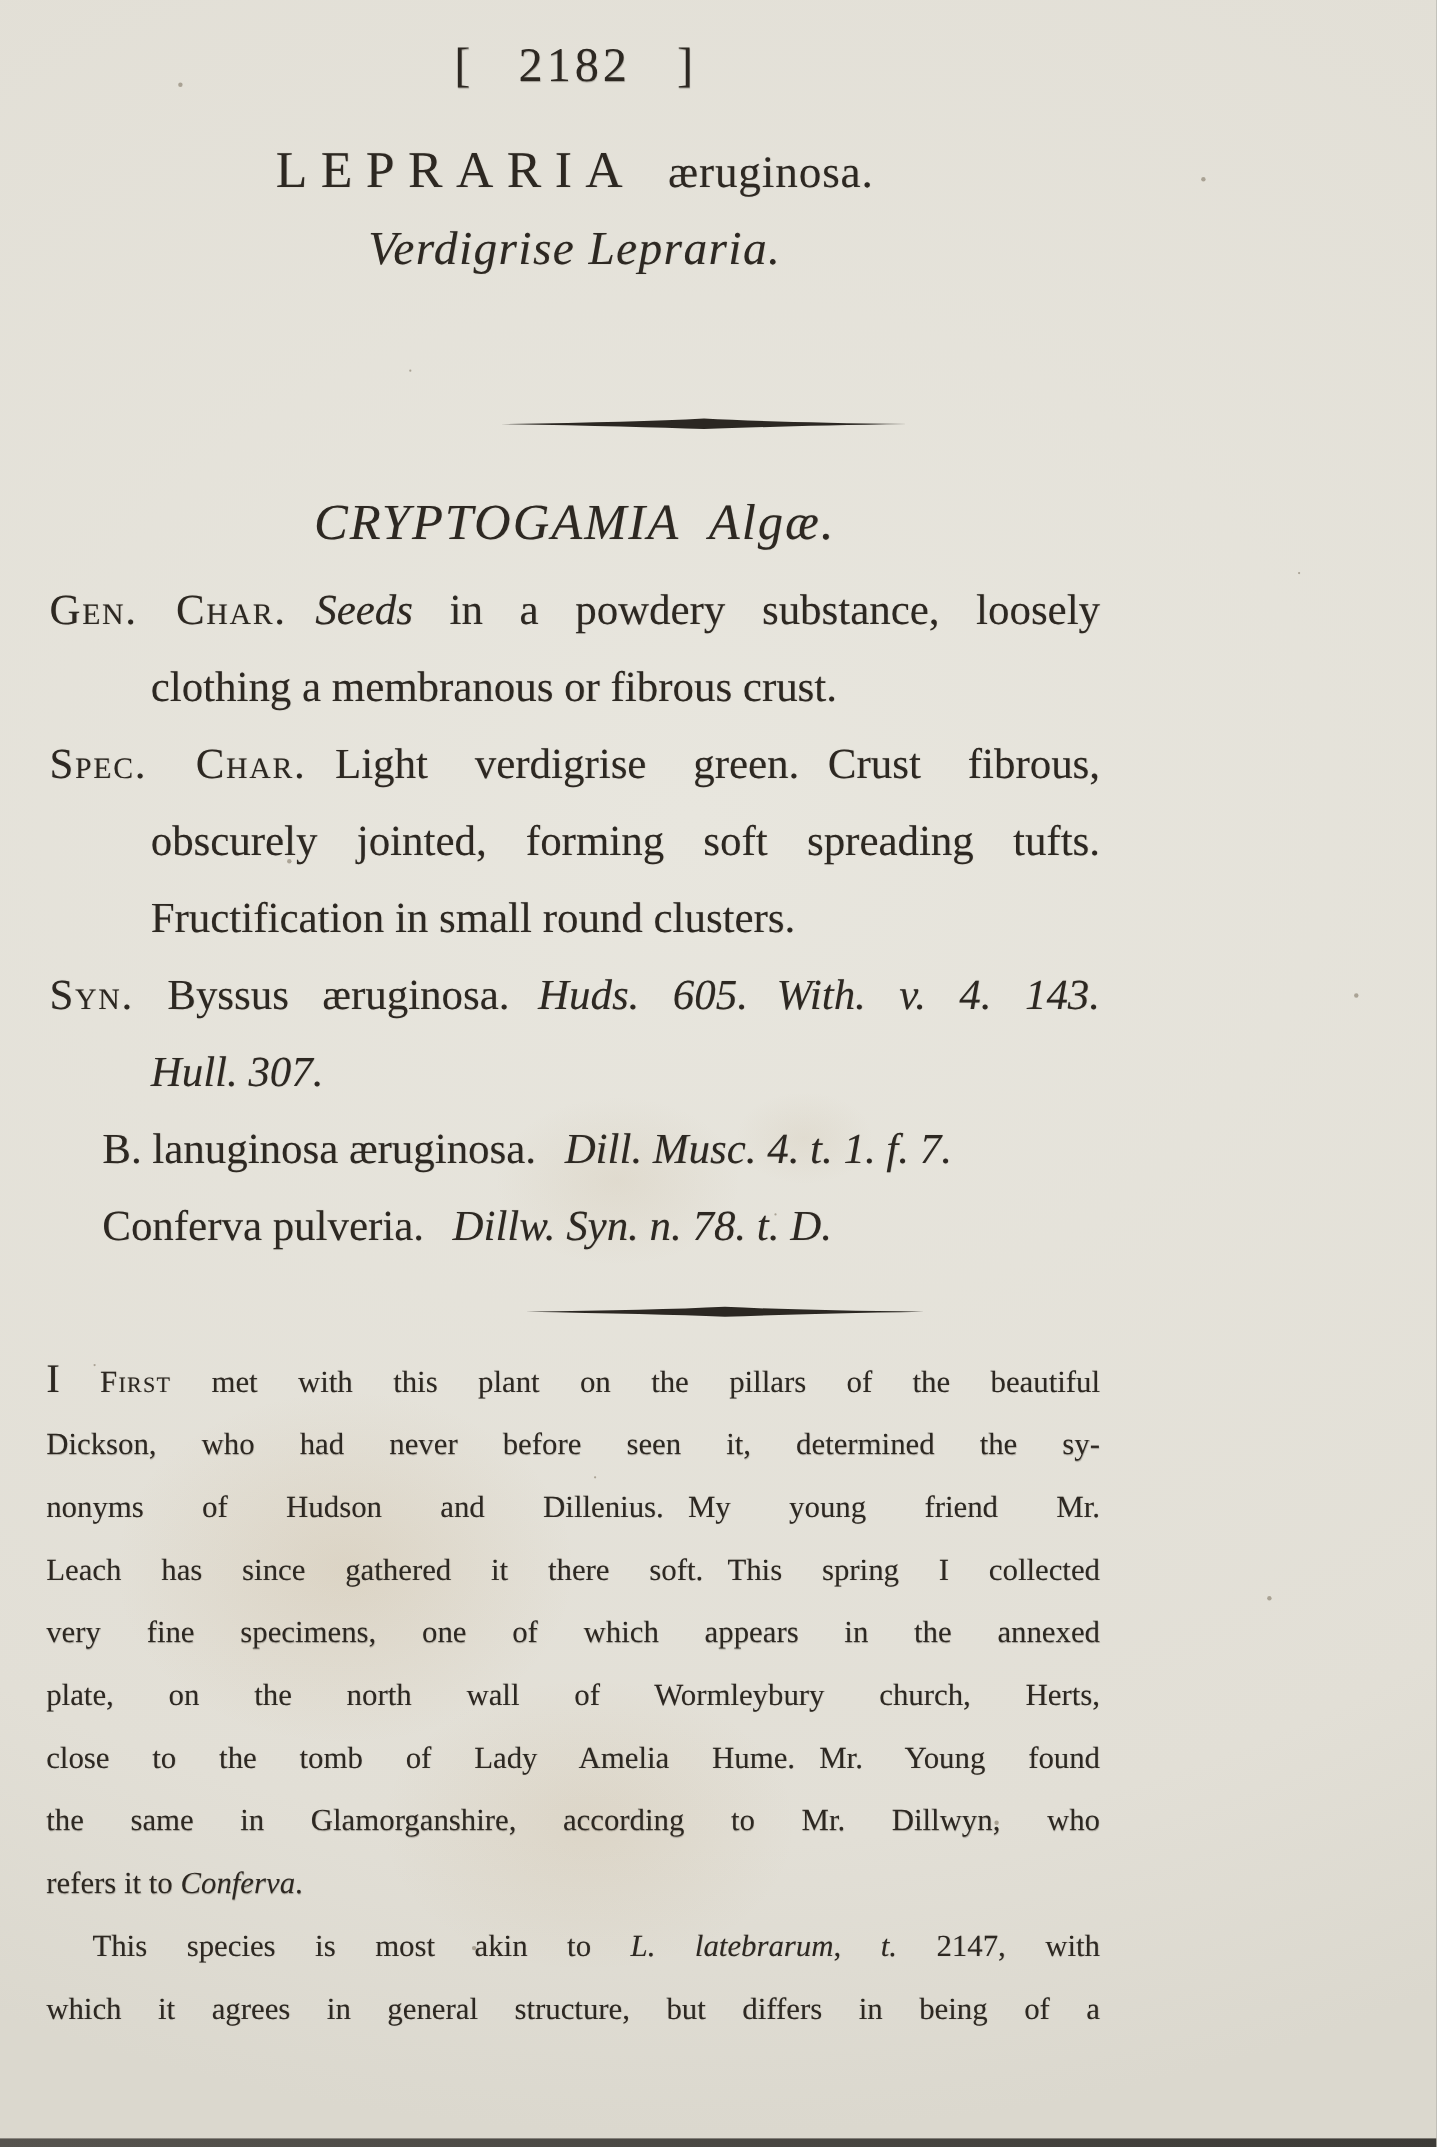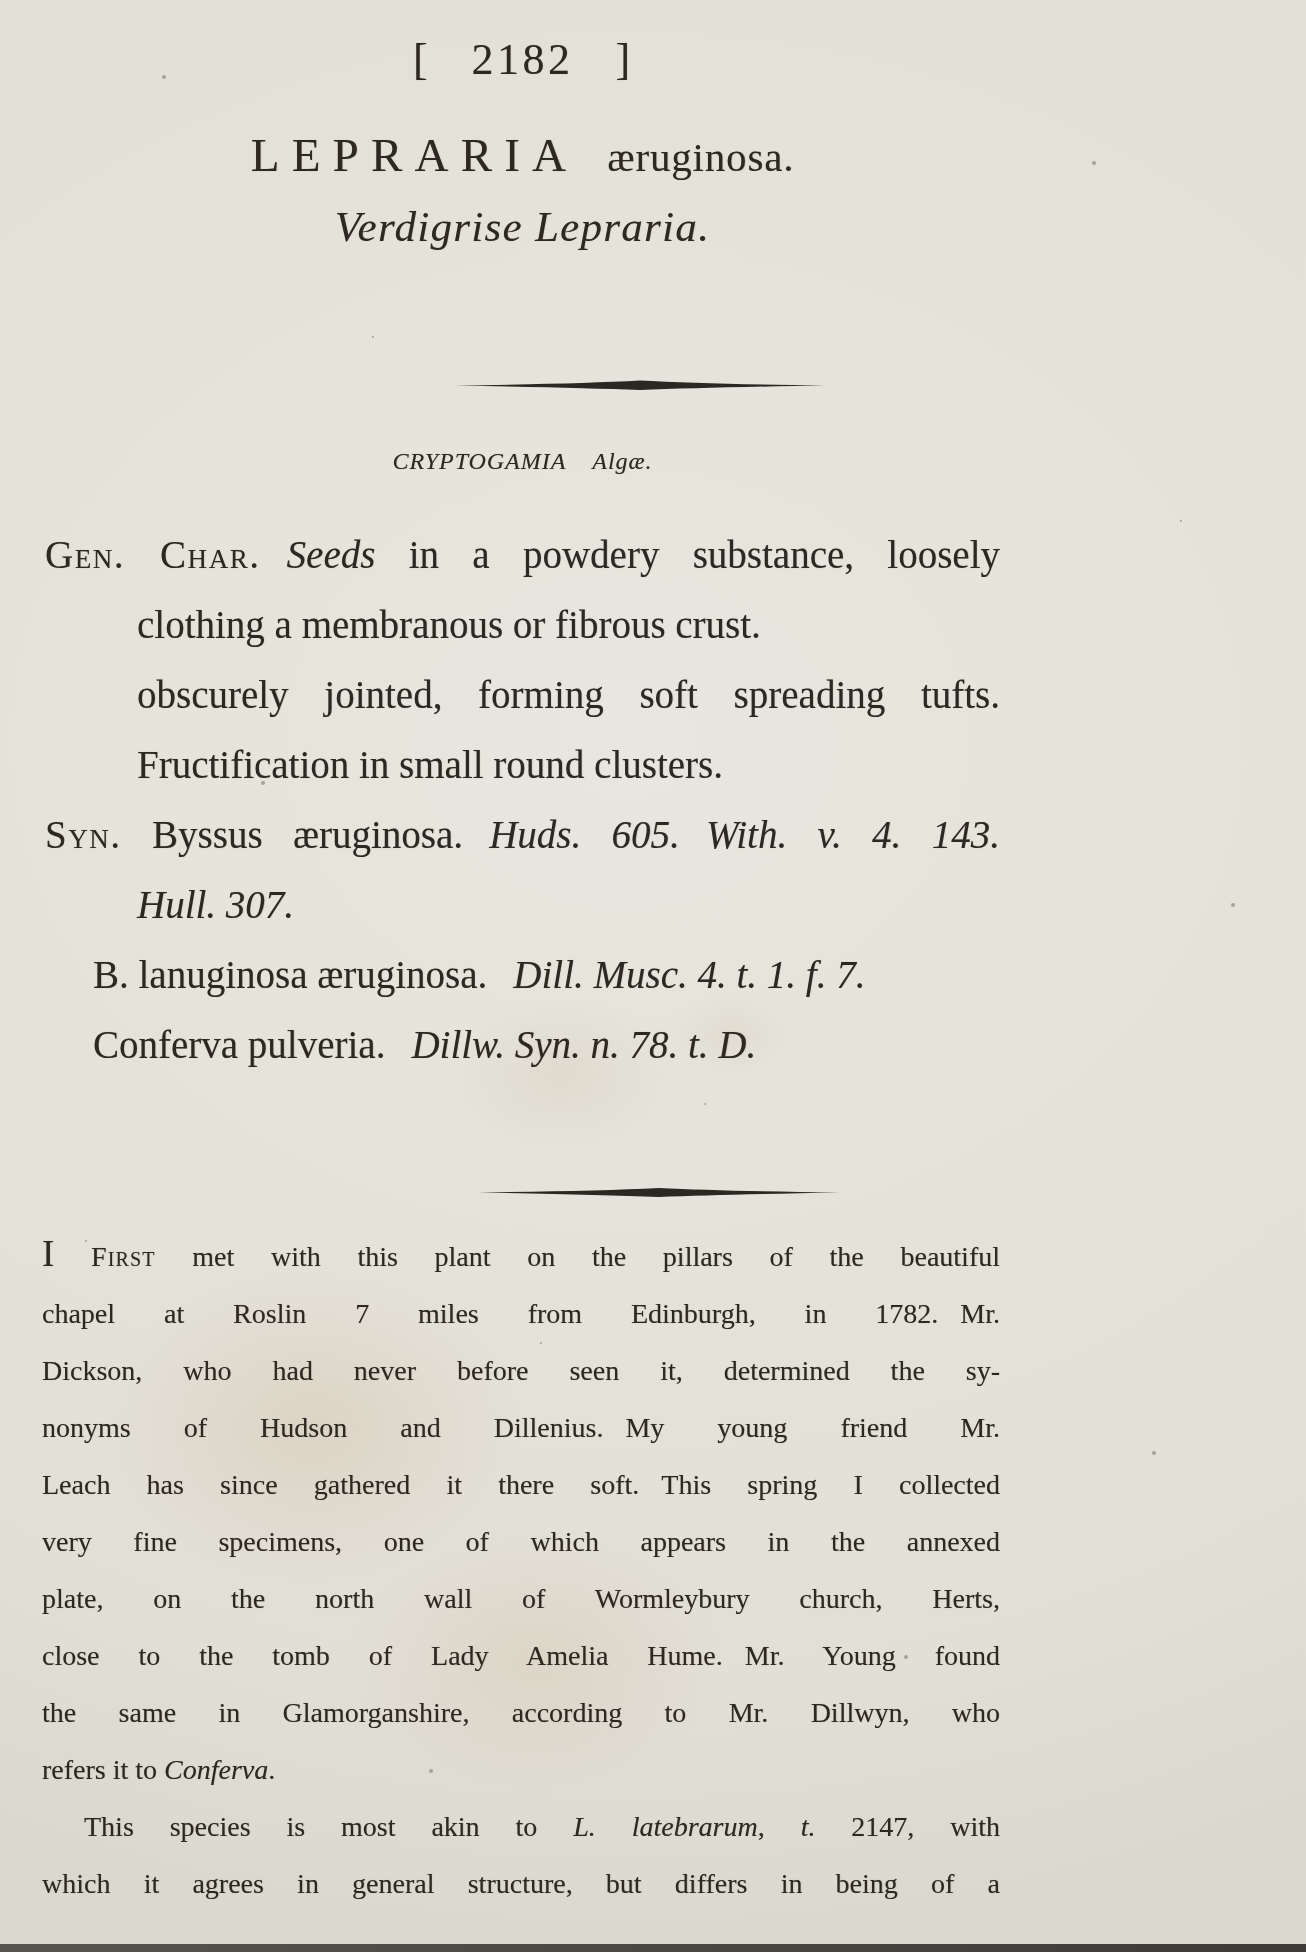--- a/index.html
+++ b/index.html
@@ -36,21 +36,21 @@
     text-align:center; font-style:italic; font-size:43px; font-weight:normal;
     letter-spacing:.03em; margin:0;
   }
   
   .rule  { position:absolute; }
   .rule1 { left:455px; top:378px; }
   .rule2 { left:478px; top:1186px; }
   
   .classification {
     position:absolute; left:45px; top:448px; width:955px;
-    text-align:center; font-size:24px; letter-spacing:.04em;
+    text-align:center; font-size:46px; letter-spacing:.04em;
   }
   .charblock {
     position:absolute; left:45px; top:520px; width:955px;
     font-size:39px; line-height:70px;
   }
   .ind  { padding-left:92px; }
   .ind2 { padding-left:48px; }
   
   .bodyblock {
     position:absolute; left:42px; top:1228px; width:958px;
@@ -98,35 +98,35 @@
 
   <svg class="rule rule1" width="370" height="14" viewBox="0 0 370 14">
     <path d="M0,7.5 Q120,6 185,2.5 Q250,6 370,7.5 Q250,9.5 185,12 Q120,9.5 0,7.5 Z" fill="#2b2722"></path>
   </svg>
 
   <div class="classification"><span class="it">CRYPTOGAMIA</span><span class="it g">Algæ.</span></div>
 
   <div class="charblock">
     <div class="line j"><span class="sc">Gen. Char.</span><span class="it g">Seeds</span><span> in a powdery substance, loosely</span></div>
     <div class="line ind"><span>clothing a membranous or fibrous crust.</span></div>
+    <div class="line j"><span class="sc">Spec. Char.</span><span class="g">Light verdigrise green.</span><span class="g">Crust fibrous,</span></div>
     <div class="line ind j"><span>obscurely jointed, forming soft spreading tufts.</span></div>
     <div class="line ind"><span>Fructification in small round clusters.</span></div>
     <div class="line j"><span class="sc">Syn.</span><span> Byssus æruginosa.</span><span class="it g">Huds. 605.</span><span class="it g">With. v. 4. 143.</span></div>
     <div class="line ind"><span class="it">Hull. 307.</span></div>
     <div class="line ind2"><span>B. lanuginosa æruginosa.</span><span class="it g">Dill. Musc. 4. t. 1. f. 7.</span></div>
     <div class="line ind2"><span>Conferva pulveria.</span><span class="it g">Dillw. Syn. n. 78. t. D.</span></div>
   </div>
 
   <svg class="rule rule2" width="362" height="13" viewBox="0 0 362 13">
     <path d="M0,6.5 Q115,5.2 181,2 Q247,5.2 362,6.5 Q247,8.5 181,11 Q115,8.5 0,6.5 Z" fill="#2b2722"></path>
   </svg>
 
   <div class="bodyblock">
     <div class="bline j"><span class="lead">I</span><span> </span><span class="sc">First</span><span> met with this plant on the pillars of the beautiful</span></div>
-    <div class="bline j"><span>chapel at Roslin 7 miles from Edinburgh, in 1782.</span><span class="g">Mr.</span></div>
     <div class="bline j"><span>Dickson, who had never before seen it, determined the sy-</span></div>
     <div class="bline j"><span>nonyms of Hudson and Dillenius.</span><span class="g">My young friend Mr.</span></div>
     <div class="bline j"><span>Leach has since gathered it there soft.</span><span class="g">This spring I collected</span></div>
     <div class="bline j"><span>very fine specimens, one of which appears in the annexed</span></div>
     <div class="bline j"><span>plate, on the north wall of Wormleybury church, Herts,</span></div>
     <div class="bline j"><span>close to the tomb of Lady Amelia Hume.</span><span class="g">Mr. Young found</span></div>
     <div class="bline j"><span>the same in Glamorganshire, according to Mr. Dillwyn, who</span></div>
     <div class="bline"><span>refers it to </span><span class="it">Conferva</span><span>.</span></div>
     <div class="bline j tind"><span>This species is most akin to </span><span class="it">L. latebrarum</span><span>, </span><span class="it">t.</span><span> 2147, with</span></div>
     <div class="bline j"><span>which it agrees in general structure, but differs in being of a</span></div>

